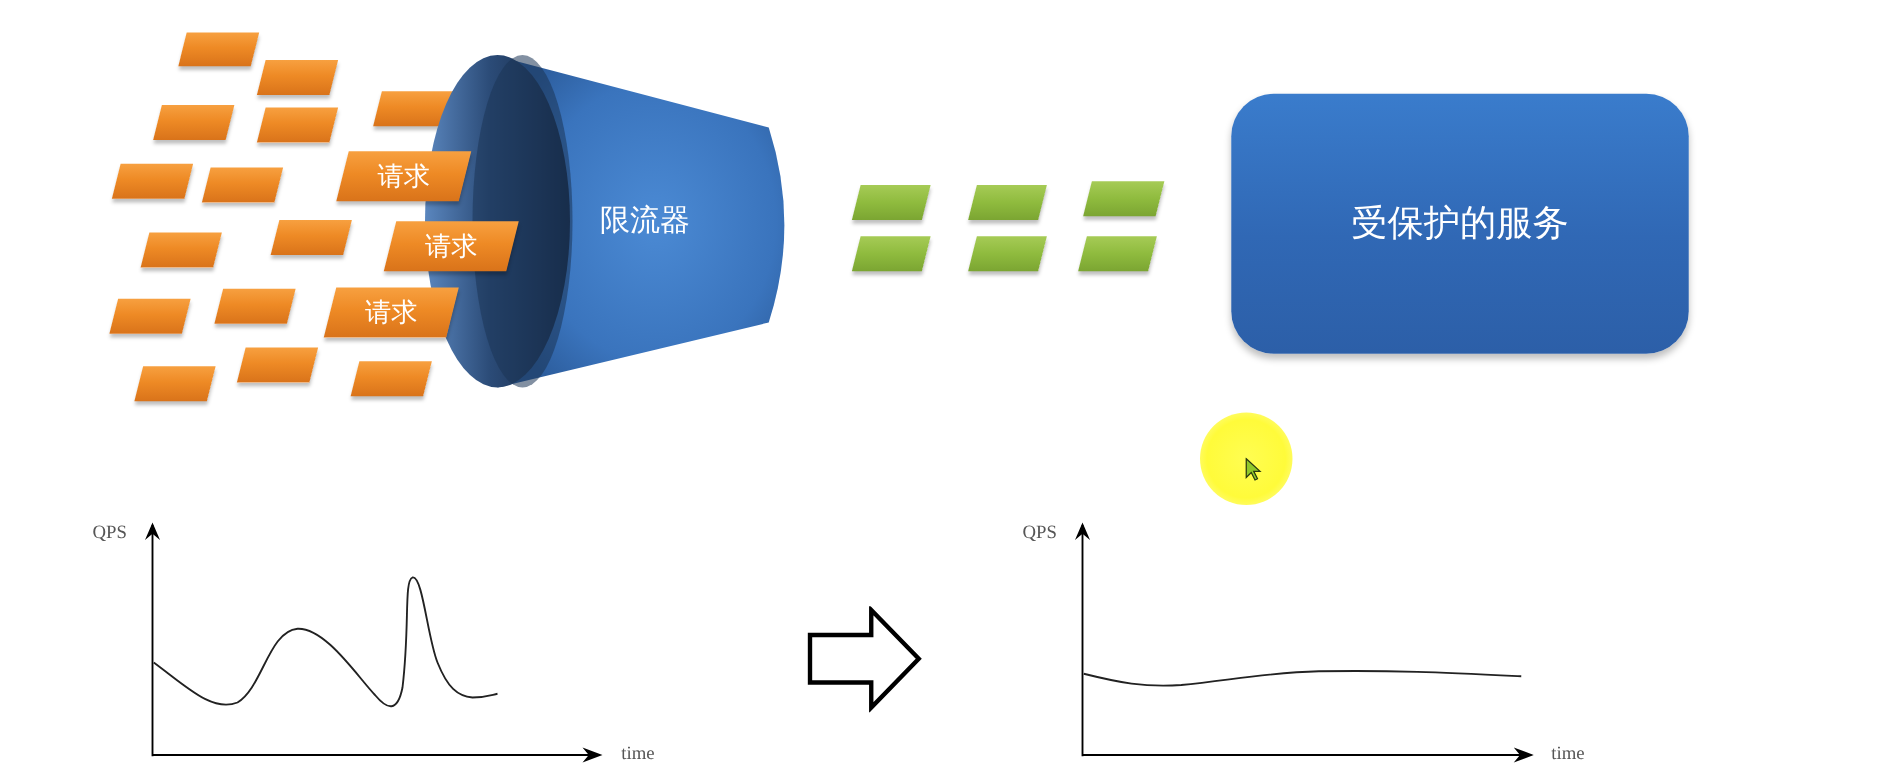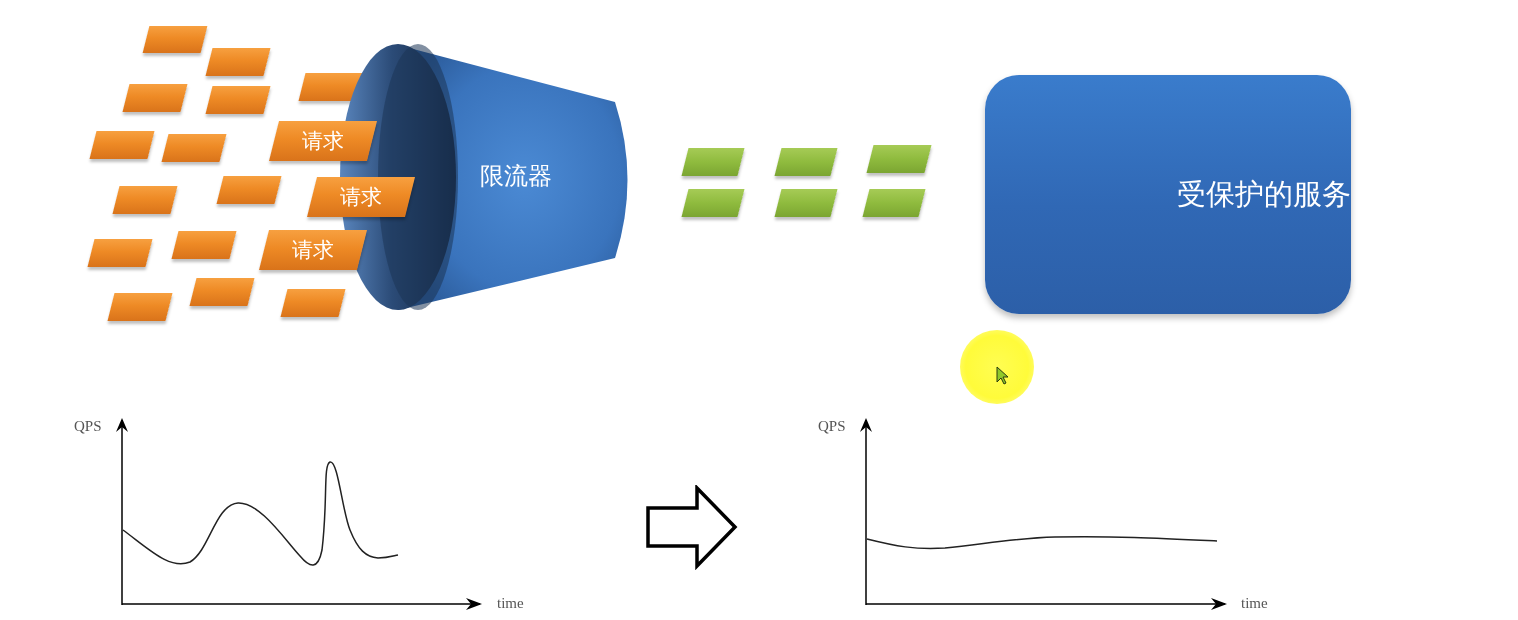--- a/index.html
+++ b/index.html
@@ -21,26 +21,26 @@
   .green {
     background: linear-gradient(180deg, #a6cb56 0%, #8fbb3e 50%, #7ba532 100%);
   }
   .req {
     color: #ffffff;
     font-size: 21px;
     display: flex; align-items: center; justify-content: center;
   }
   .req span { transform: skewX(14deg); display: inline-block; }
   .service {
-    left: 985px; top: 75px; width: 366px; height: 239px;
+    left: 985px; top: 75px; width: 366px; height: 208px;
     border-radius: 34px;
     background: linear-gradient(180deg, #3a7ccc 0%, #3068b5 55%, #2c5fa8 100%);
     box-shadow: 0 4px 6px rgba(0,0,0,0.25);
     color: #ffffff; font-size: 29px;
-    display: flex; align-items: center; justify-content: flex-end;
+    display: flex; align-items: center; justify-content: center;
   }
   .limiter-label {
     left: 480px; top: 160px; width: 140px; text-align: left;
     color: #ffffff; font-size: 24px;
   }
   .axis-label {
     font-family: Liberation Serif, serif;
     font-size: 15px; color: #555555;
   }
   .cursor-halo {

